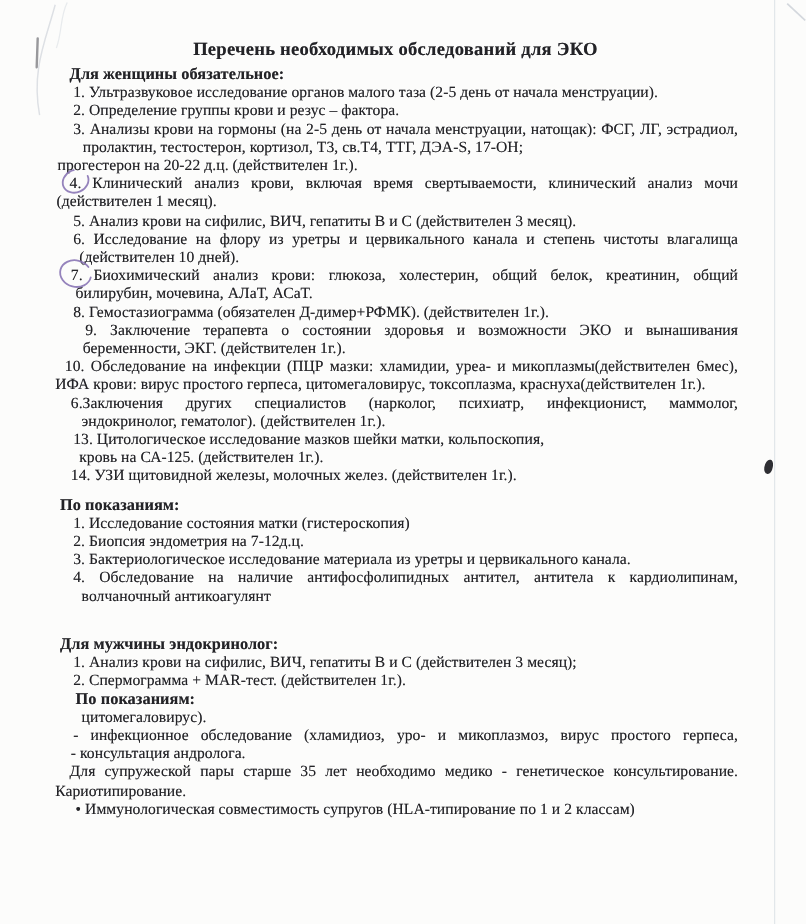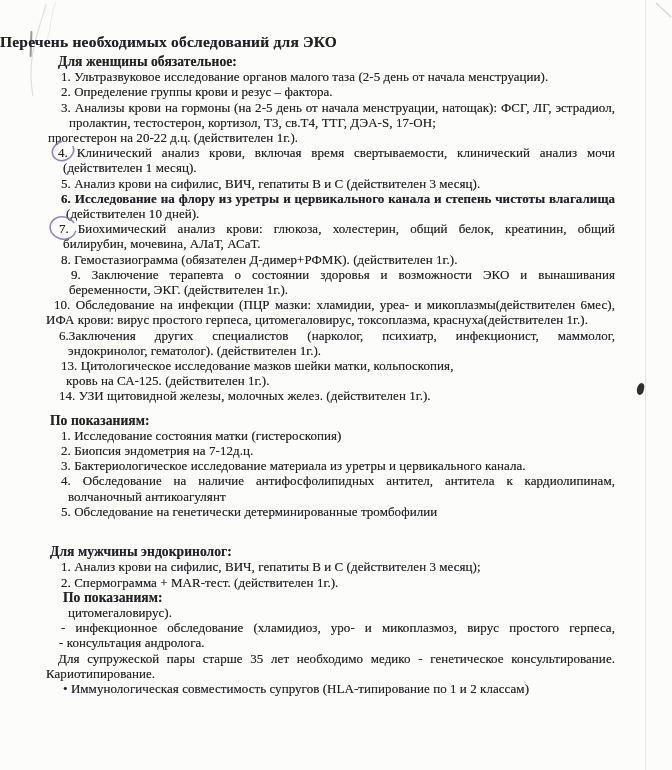--- a/index.html
+++ b/index.html
@@ -1,32 +1,32 @@
 <!DOCTYPE html>
 <html><head>
 <meta charset="utf-8">
 <style>
   html,body{margin:0;padding:0;background:#ffffff;}
   .page{position:relative;width:672px;height:770px;background:#fcfcfb;overflow:hidden;
         font-family:"Liberation Serif","DejaVu Serif",serif;color:#232327;}
-  .title{position:absolute;top:33px;left:0;width:659px;
+  .title{position:absolute;top:33px;left:0;width:659px;text-align:center;
          font-size:15.5px;font-weight:bold;letter-spacing:.2px;
          text-shadow:0 0 .4px rgba(30,30,35,.55);}
   .content{position:absolute;top:54px;left:46px;right:57px;}
   .ln{font-size:13px;line-height:15.2px;white-space:nowrap;letter-spacing:.05px;
       text-shadow:0 0 .4px rgba(30,30,35,.5);}
   .b{font-weight:bold;font-size:13.6px;}
   .j{white-space:normal;text-align:justify;text-align-last:justify;}
   .gap{text-shadow:none;}
   .g9{height:9px;} .g25{height:25px;}
-  .ml0{margin-left:0} .ml1{margin-left:17px} .ml2{margin-left:2px} .ml4{margin-left:4px}
+  .ml0{margin-left:0} .ml1{margin-left:1px} .ml2{margin-left:2px} .ml4{margin-left:4px}
   .ml8{margin-left:8px} .ml12{margin-left:12px} .ml13{margin-left:13px}
   .ml15{margin-left:15px} .ml17{margin-left:17px} .ml20{margin-left:20px}
   .ml22{margin-left:22px} .ml23{margin-left:23px} .ml25{margin-left:25px}
-  .hl{position:relative;font-weight:bold;}
+  .hl{position:relative;}
   .hl::before{content:"";position:absolute;left:-3px;right:-38px;top:-1px;bottom:0;
       background:linear-gradient(90deg,#f8e4ce 88%,rgba(248,228,206,.35));
       border-radius:2px;z-index:-1;}
   .cnum{position:relative;margin-right:9px;display:inline-block;}
   .cnum svg{position:absolute;overflow:visible;pointer-events:none;}
   .c4 svg{left:-7px;top:-4px;width:26px;height:23px;}
   .c7 svg{left:-10px;top:-5px;width:30px;height:27px;}
   
   .edge-right{position:absolute;left:645px;top:0;width:1px;height:770px;background:#e2e7ea;}
   .blob{position:absolute;left:637px;top:383px;width:7px;height:12px;background:#2e2e33;
@@ -80,21 +80,20 @@
       <div class="ln ml15">13. Цитологическое исследование мазков шейки матки, кольпоскопия,</div>
       <div class="ln ml20">кровь на СА-125. (действителен 1г.).</div>
       <div class="ln ml13">14. УЗИ щитовидной железы, молочных желез. (действителен 1г.).</div>
       <div class="ln gap g9"></div>
       <div class="ln b ml4">По показаниям:</div>
       <div class="ln ml15">1. Исследование состояния матки (гистероскопия)</div>
       <div class="ln ml15">2. Биопсия эндометрия на 7-12д.ц.</div>
       <div class="ln ml15">3. Бактериологическое исследование материала из уретры и цервикального канала.</div>
       <div class="ln ml15 j">4. Обследование на наличие антифосфолипидных антител, антитела к кардиолипинам,</div>
       <div class="ln ml22">волчаночный антикоагулянт</div>
-      <div class="ln ml15">5. Обследование на генетически детерминированные тромбофилии</div>
       <div class="ln gap g25"></div>
       <div class="ln b ml4">Для мужчины эндокринолог:</div>
       <div class="ln ml15">1. Анализ крови на сифилис, ВИЧ, гепатиты В и С (действителен 3 месяц);</div>
       <div class="ln ml15">2. Спермограмма + MAR-тест. (действителен 1г.).</div>
       <div class="ln b ml17">По показаниям:</div>
       <div class="ln ml22">цитомегаловирус).</div>
       <div class="ln ml15 j">- инфекционное обследование (хламидиоз, уро- и микоплазмоз, вирус простого герпеса,</div>
       <div class="ln ml13">- консультация андролога.</div>
       <div class="ln ml12 j">Для супружеской пары старше 35 лет необходимо медико - генетическое консультирование.</div>
       <div class="ln ml0">Кариотипирование.</div>

